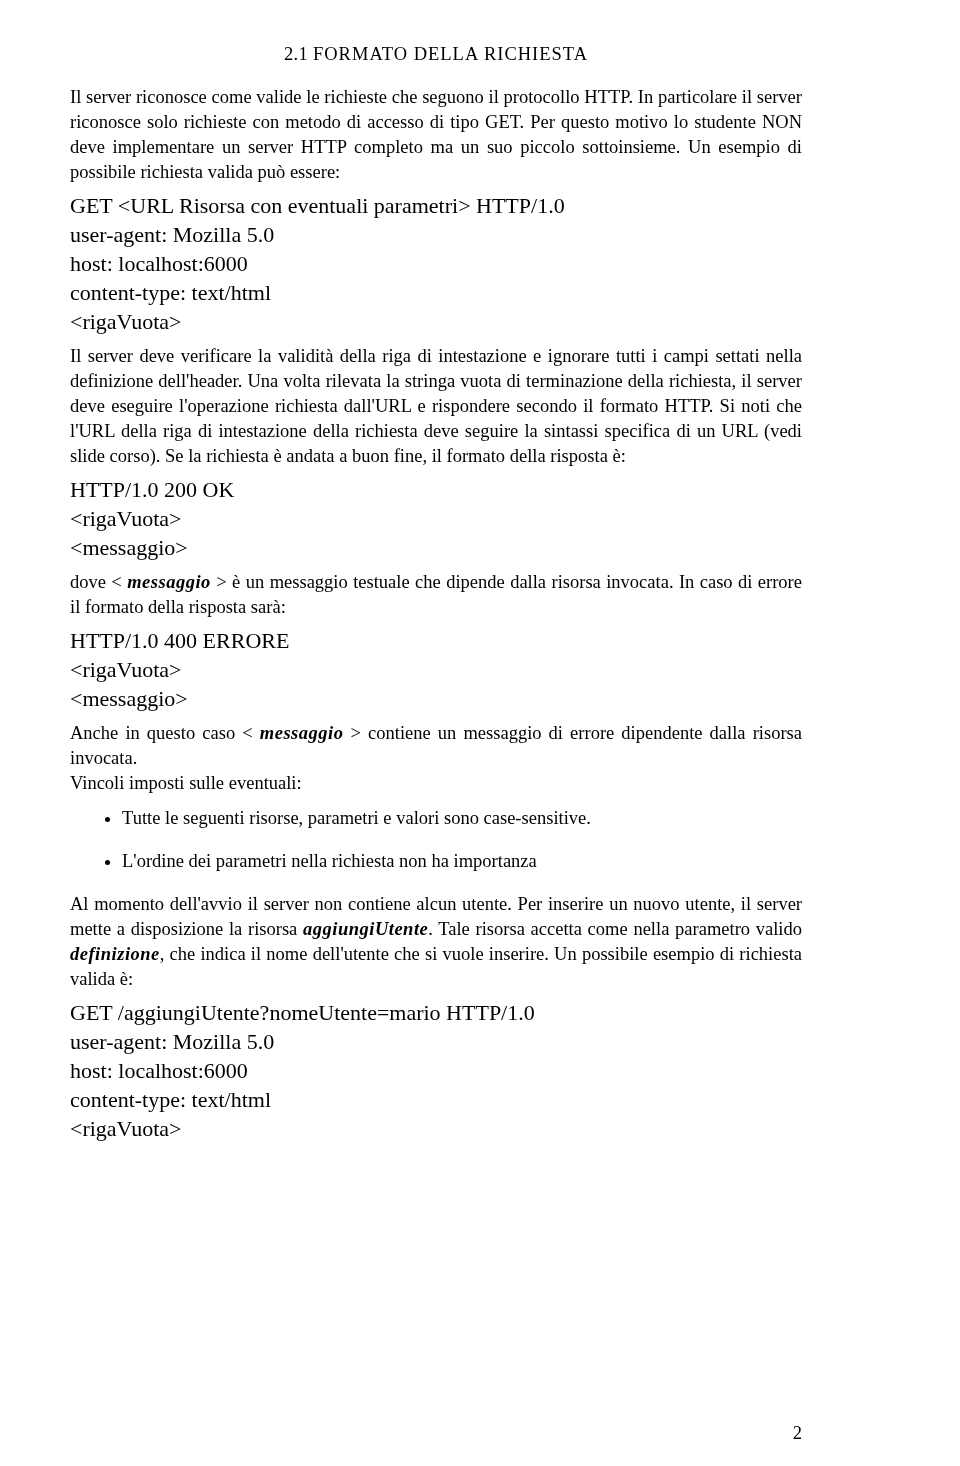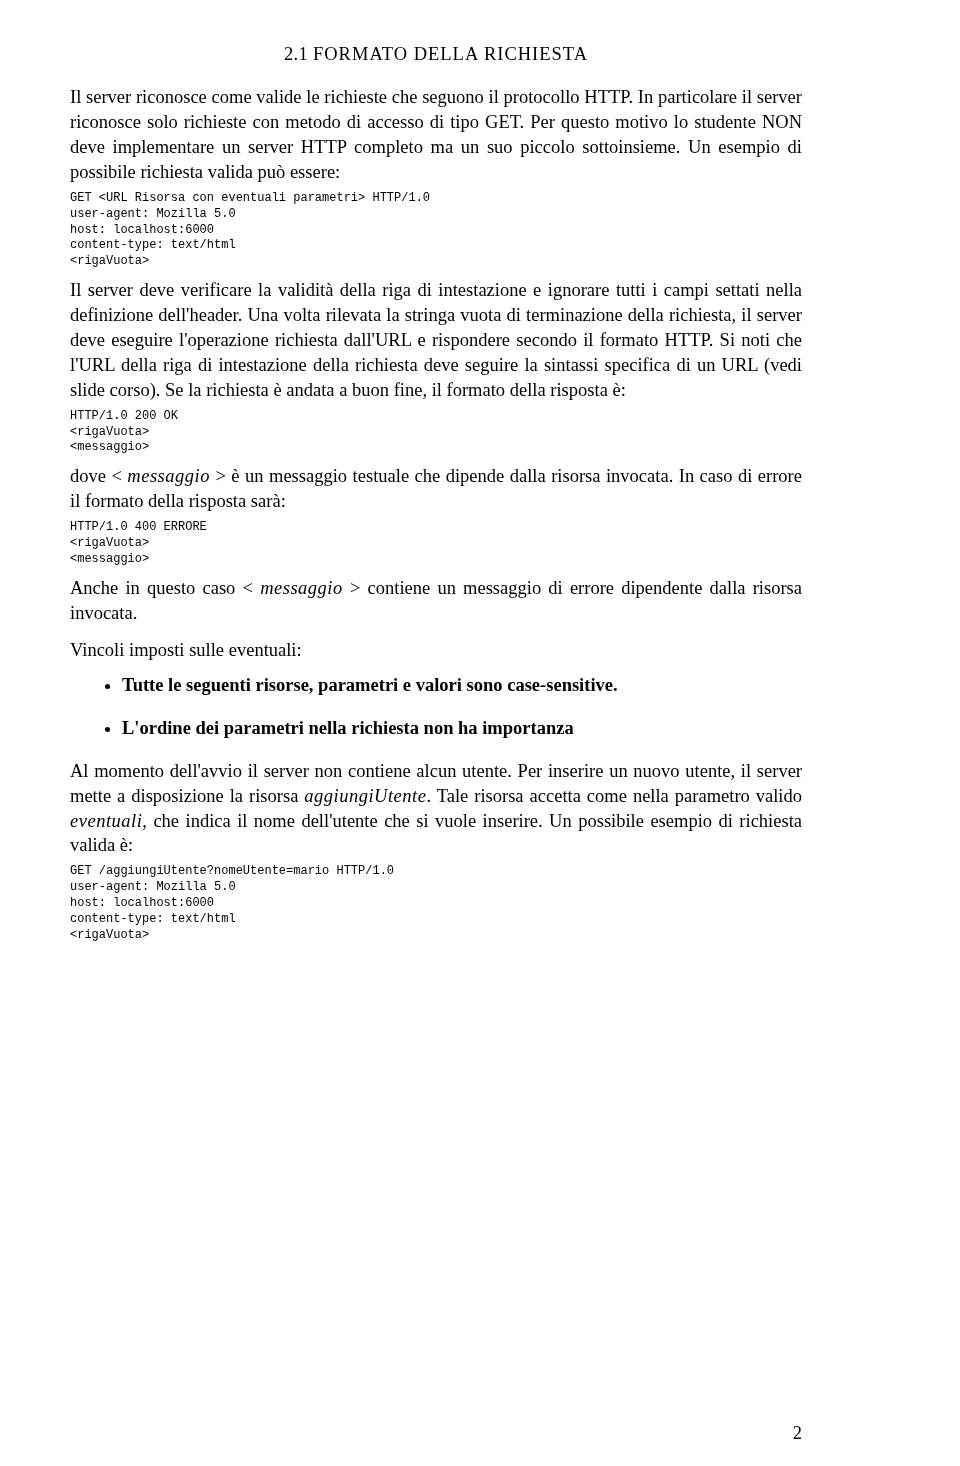--- a/index.html
+++ b/index.html
@@ -29,37 +29,38 @@
   h2.sec .sc {
     font-variant: small-caps;
     letter-spacing: 1px;
   }
   p.body {
     margin: 0 0 4px 0;
     text-align: justify;
     text-justify: inter-word;
   }
   .code {
-    font-family: Liberation Mono, monospace;
-    font-size: 12px;
+    font-family: Liberation Serif, serif;
+    font-size: 22px;
     white-space: pre;
     margin: 6px 0 8px 0;
     line-height: 1.32;
   }
   ul.bullets {
     margin: 10px 0 14px 0;
     padding-left: 52px;
   }
   ul.bullets li {
     margin: 10px 0 18px 0;
-    font-weight: bold;
+    font-weight: normal;
   }
   .ital {
     font-style: italic;
     letter-spacing: 0.5px;
+    font-weight: bold;
   }
   .pagenum {
     position: absolute;
     bottom: 20px;
     right: 70px;
     font-size: 18.5px;
   }
 </style>
 </head>
 <body>
@@ -86,33 +87,33 @@
 &lt;messaggio&gt;</div>
 
   <p class="body">
     <span>dove &lt; </span><span class="ital">messaggio</span><span> &gt; è un messaggio testuale che dipende dalla risorsa invocata. In caso di errore il formato della risposta sarà:</span>
   </p>
 
   <div class="code">HTTP/1.0 400 ERRORE
 &lt;rigaVuota&gt;
 &lt;messaggio&gt;</div>
 
-  <p class="body" style="margin-bottom:12px">
+  <p class="body" style="margin-bottom:0">
     <span>Anche in questo caso &lt; </span><span class="ital">messaggio</span><span> &gt; contiene un messaggio di errore dipendente dalla risorsa invocata.</span>
   </p>
   <p class="body">Vincoli imposti sulle eventuali:</p>
 
   <ul class="bullets">
     <li>Tutte le seguenti risorse, parametri e valori sono case-sensitive.</li>
     <li>L'ordine dei parametri nella richiesta non ha importanza</li>
   </ul>
 
 
   <p class="body">
-    <span>Al momento dell'avvio il server non contiene alcun utente. Per inserire un nuovo utente, il server mette a disposizione la risorsa </span><span class="ital">aggiungiUtente</span><span>. Tale risorsa accetta come nella parametro valido </span><span class="ital">eventuali</span><span>, che indica il nome dell'utente che si vuole inserire. Un possibile esempio di richiesta valida è:</span>
+    <span>Al momento dell'avvio il server non contiene alcun utente. Per inserire un nuovo utente, il server mette a disposizione la risorsa </span><span class="ital">aggiungiUtente</span><span>. Tale risorsa accetta come nella parametro valido </span><span class="ital">definizione</span><span>, che indica il nome dell'utente che si vuole inserire. Un possibile esempio di richiesta valida è:</span>
   </p>
 
   <div class="code">GET /aggiungiUtente?nomeUtente=mario HTTP/1.0
 user-agent: Mozilla 5.0
 host: localhost:6000
 content-type: text/html
 &lt;rigaVuota&gt;</div>
 
   <div class="pagenum">2</div>
 </div>

